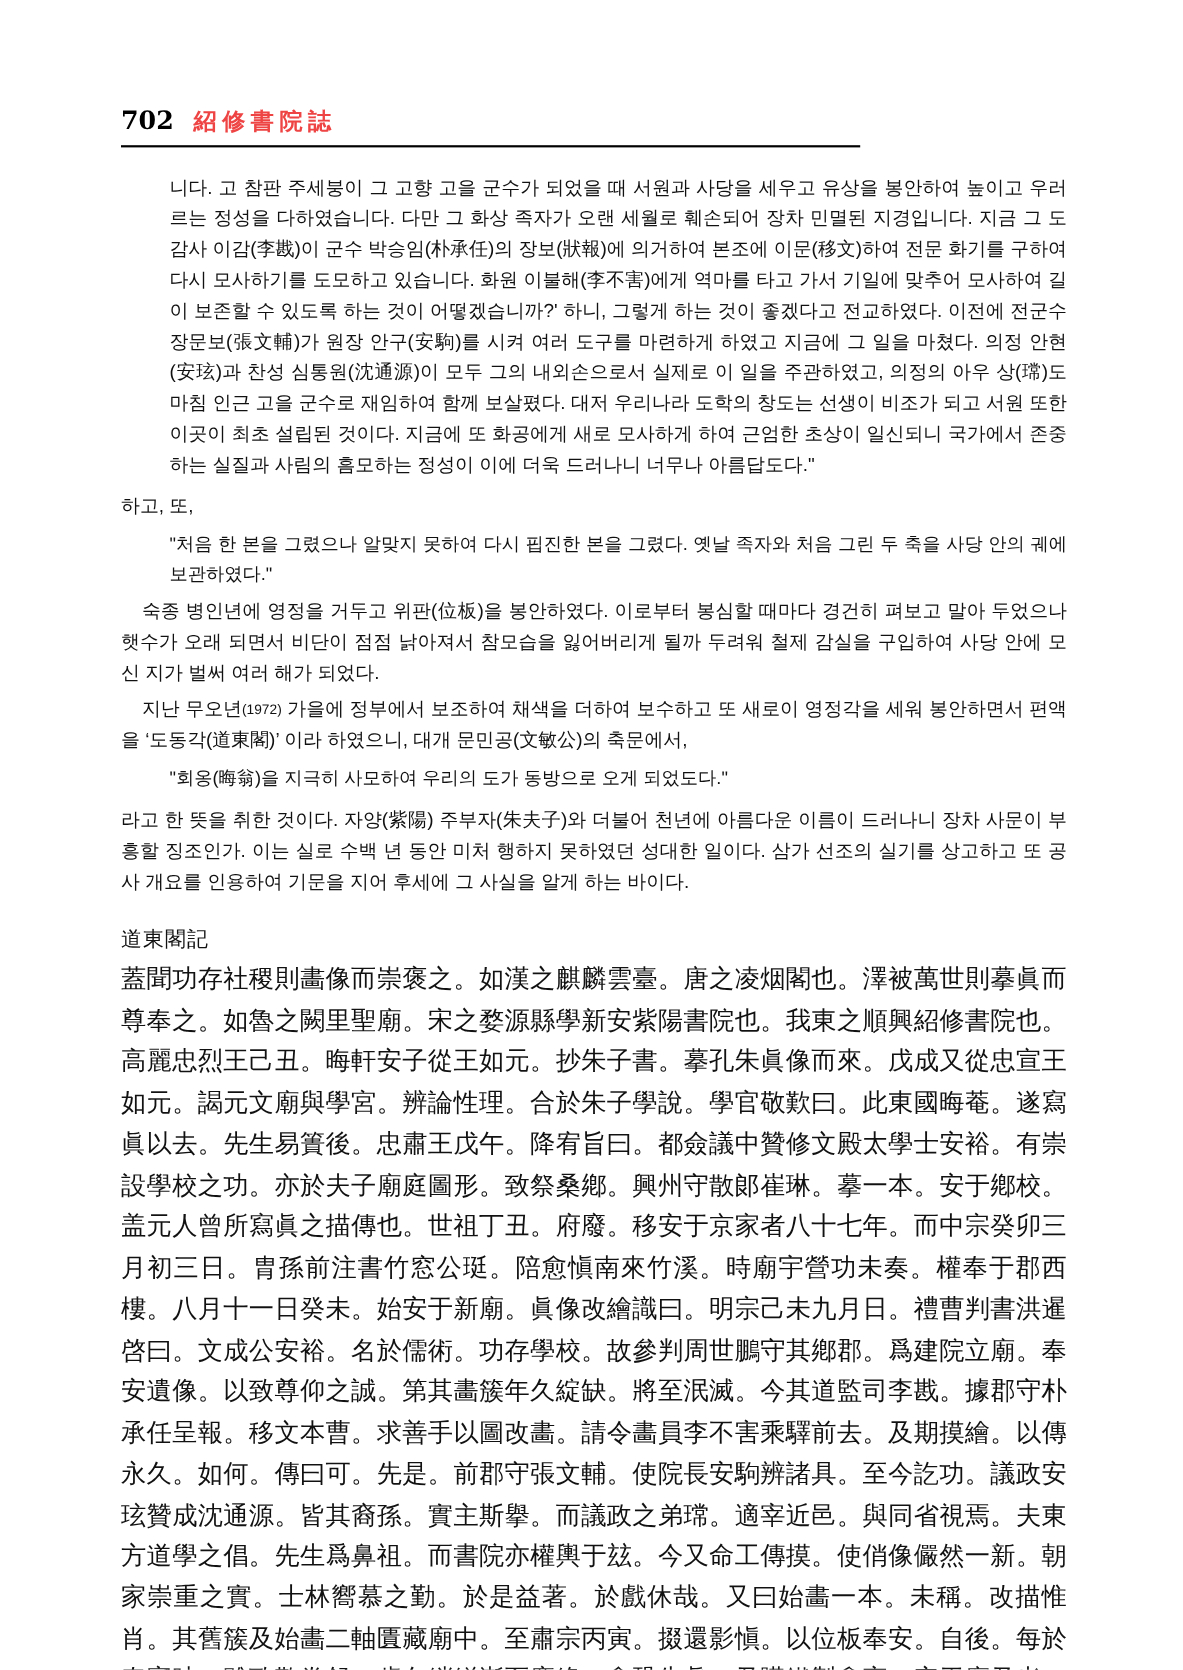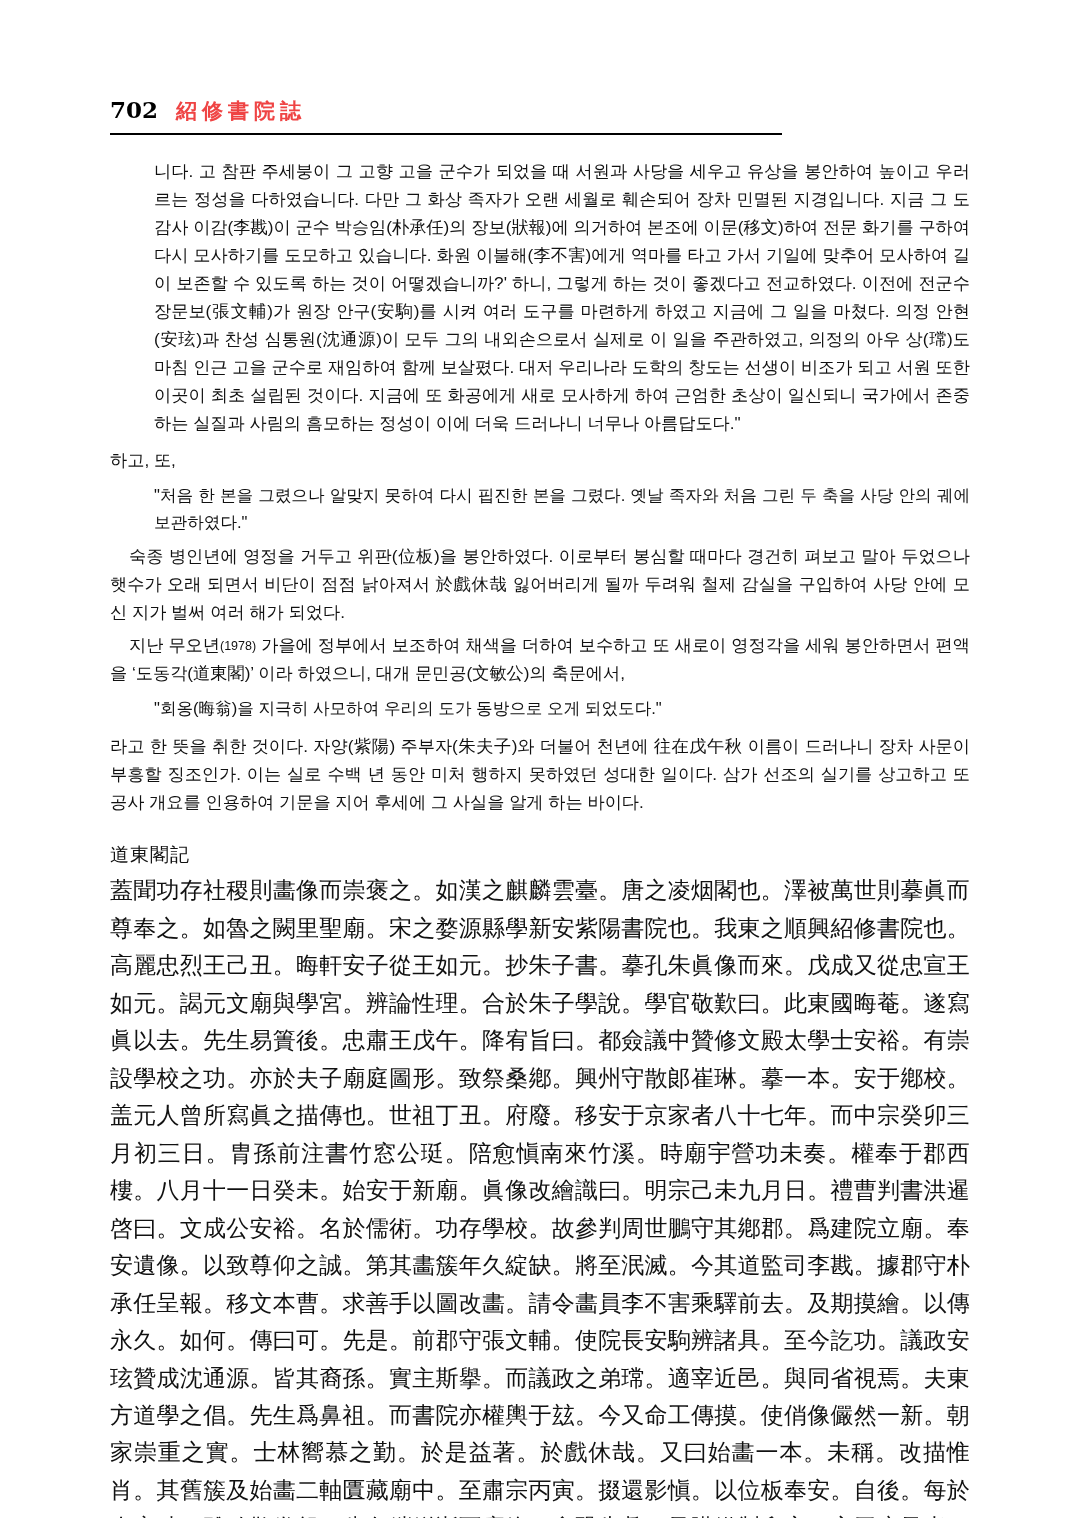--- a/index.html
+++ b/index.html
@@ -111,27 +111,27 @@
 
     <p class="quote-block">니다. 고 참판 주세붕이 그 고향 고을 군수가 되었을 때 서원과 사당을 세우고 유상을 봉안하여 높이고 우러르는 정성을 다하였습니다. 다만 그 화상 족자가 오랜 세월로 훼손되어 장차 민멸된 지경입니다. 지금 그 도 감사 이감(李戡)이 군수 박승임(朴承任)의 장보(狀報)에 의거하여 본조에 이문(移文)하여 전문 화기를 구하여 다시 모사하기를 도모하고 있습니다. 화원 이불해(李不害)에게 역마를 타고 가서 기일에 맞추어 모사하여 길이 보존할 수 있도록 하는 것이 어떻겠습니까?' 하니, 그렇게 하는 것이 좋겠다고 전교하였다. 이전에 전군수 장문보(張文輔)가 원장 안구(安駒)를 시켜 여러 도구를 마련하게 하였고 지금에 그 일을 마쳤다. 의정 안현(安玹)과 찬성 심통원(沈通源)이 모두 그의 내외손으로서 실제로 이 일을 주관하였고, 의정의 아우 상(瑺)도 마침 인근 고을 군수로 재임하여 함께 보살폈다. 대저 우리나라 도학의 창도는 선생이 비조가 되고 서원 또한 이곳이 최초 설립된 것이다. 지금에 또 화공에게 새로 모사하게 하여 근엄한 초상이 일신되니 국가에서 존중하는 실질과 사림의 흠모하는 정성이 이에 더욱 드러나니 너무나 아름답도다."</p>
 
     <p class="plain gap-md">하고, 또,</p>
 
     <div class="quote-block gap-md">
       <p>"처음 한 본을 그렸으나 알맞지 못하여 다시 핍진한 본을 그렸다. 옛날 족자와 처음 그린 두 축을 사당 안의 궤에 보관하였다."</p>
     </div>
 
 
-    <p class="indent gap-sm">숙종 병인년에 영정을 거두고 위판(位板)을 봉안하였다. 이로부터 봉심할 때마다 경건히 펴보고 말아 두었으나 햇수가 오래 되면서 비단이 점점 낡아져서 於戲休哉 잃어버리게 될까 두려워 철제 감실을 구입하여 사당 안에 모신 지가 벌써 여러 해가 되었다.</p>
+    <p class="indent gap-sm">숙종 병인년에 영정을 거두고 위판(位板)을 봉안하였다. 이로부터 봉심할 때마다 경건히 펴보고 말아 두었으나 햇수가 오래 되면서 비단이 점점 낡아져서 참모습을 잃어버리게 될까 두려워 철제 감실을 구입하여 사당 안에 모신 지가 벌써 여러 해가 되었다.</p>
 
-    <p class="indent gap-sm"><span>지난 무오년</span><span class="small-note">(1978)</span><span> 가을에 정부에서 보조하여 채색을 더하여 보수하고 또 새로이 영정각을 세워 봉안하면서 편액을 ‘도동각(道東閣)’ 이라 하였으니, 대개 문민공(文敏公)의 축문에서,</span></p>
+    <p class="indent gap-sm"><span>지난 무오년</span><span class="small-note">(1972)</span><span> 가을에 정부에서 보조하여 채색을 더하여 보수하고 또 새로이 영정각을 세워 봉안하면서 편액을 ‘도동각(道東閣)’ 이라 하였으니, 대개 문민공(文敏公)의 축문에서,</span></p>
 
     <div class="quote-block gap-md">
       <p>"회옹(晦翁)을 지극히 사모하여 우리의 도가 동방으로 오게 되었도다."</p>
     </div>
 
-    <p class="plain gap-md">라고 한 뜻을 취한 것이다. 자양(紫陽) 주부자(朱夫子)와 더불어 천년에 往在戊午秋 이름이 드러나니 장차 사문이 부흥할 징조인가. 이는 실로 수백 년 동안 미처 행하지 못하였던 성대한 일이다. 삼가 선조의 실기를 상고하고 또 공사 개요를 인용하여 기문을 지어 후세에 그 사실을 알게 하는 바이다.</p>
+    <p class="plain gap-md">라고 한 뜻을 취한 것이다. 자양(紫陽) 주부자(朱夫子)와 더불어 천년에 아름다운 이름이 드러나니 장차 사문이 부흥할 징조인가. 이는 실로 수백 년 동안 미처 행하지 못하였던 성대한 일이다. 삼가 선조의 실기를 상고하고 또 공사 개요를 인용하여 기문을 지어 후세에 그 사실을 알게 하는 바이다.</p>
 
     <div class="hanmun-title">道東閣記</div>
     <p class="hanmun">蓋聞功存社稷則畵像而崇褒之。如漢之麒麟雲臺。唐之凌烟閣也。澤被萬世則摹眞而尊奉之。如魯之闕里聖廟。宋之婺源縣學新安紫陽書院也。我東之順興紹修書院也。高麗忠烈王己丑。晦軒安子從王如元。抄朱子書。摹孔朱眞像而來。戊成又從忠宣王如元。謁元文廟與學宮。辨論性理。合於朱子學說。學官敬歎曰。此東國晦菴。遂寫眞以去。先生易簣後。忠肅王戊午。降宥旨曰。都僉議中贊修文殿太學士安裕。有崇設學校之功。亦於夫子廟庭圖形。致祭桑鄕。興州守散郞崔琳。摹一本。安于鄕校。盖元人曾所寫眞之描傳也。世祖丁丑。府廢。移安于京家者八十七年。而中宗癸卯三月初三日。胄孫前注書竹窓公珽。陪愈愼南來竹溪。時廟宇營功未奏。權奉于郡西樓。八月十一日癸未。始安于新廟。眞像改繪識曰。明宗己未九月日。禮曹判書洪暹啓曰。文成公安裕。名於儒術。功存學校。故參判周世鵬守其鄕郡。爲建院立廟。奉安遺像。以致尊仰之誠。第其畵簇年久綻缺。將至泯滅。今其道監司李戡。據郡守朴承任呈報。移文本曹。求善手以圖改畵。請令畵員李不害乘驛前去。及期摸繪。以傳永久。如何。傳曰可。先是。前郡守張文輔。使院長安駒辨諸具。至今訖功。議政安玹贊成沈通源。皆其裔孫。實主斯擧。而議政之弟瑺。適宰近邑。與同省視焉。夫東方道學之倡。先生爲鼻祖。而書院亦權輿于玆。今又命工傳摸。使俏像儼然一新。朝家崇重之實。士林嚮慕之勤。於是益著。於戲休哉。又曰始畵一本。未稱。改描惟肖。其舊簇及始畵二軸匱藏廟中。至肅宗丙寅。掇還影愼。以位板奉安。自後。每於奉審時。雖致敬卷舒。歲久綃繒漸至麌絶。愈恐失眞。乃購鐵製龕室。安于廟乃者。亦有年所矣。往在戊午秋。自政府有補助加彩補修。又別建新閣而奉安之。扁以道東。盖取諸文敏公祝文。克慕晦翁吾道東矣之意也。與紫陽幷美於千載。將斯文復興之兆歟。此實數百年未遑之盛擧也。謹稽先祖實紀又摭工役槪要。以徵來後。</p>
 
   </div>
 </div>
 
 </body></html>

